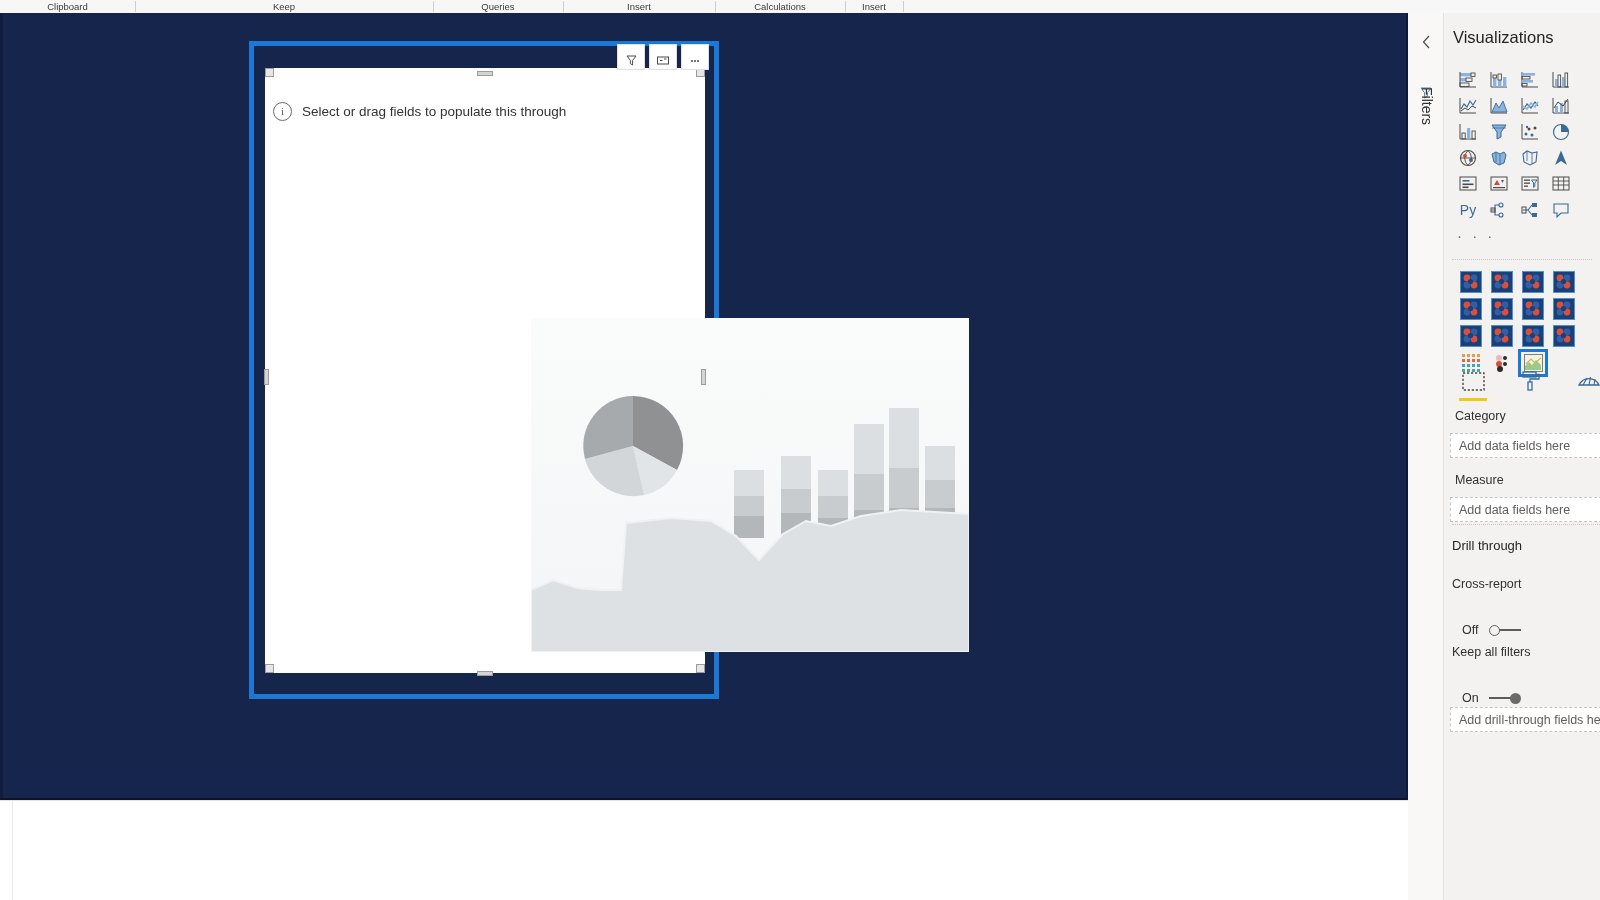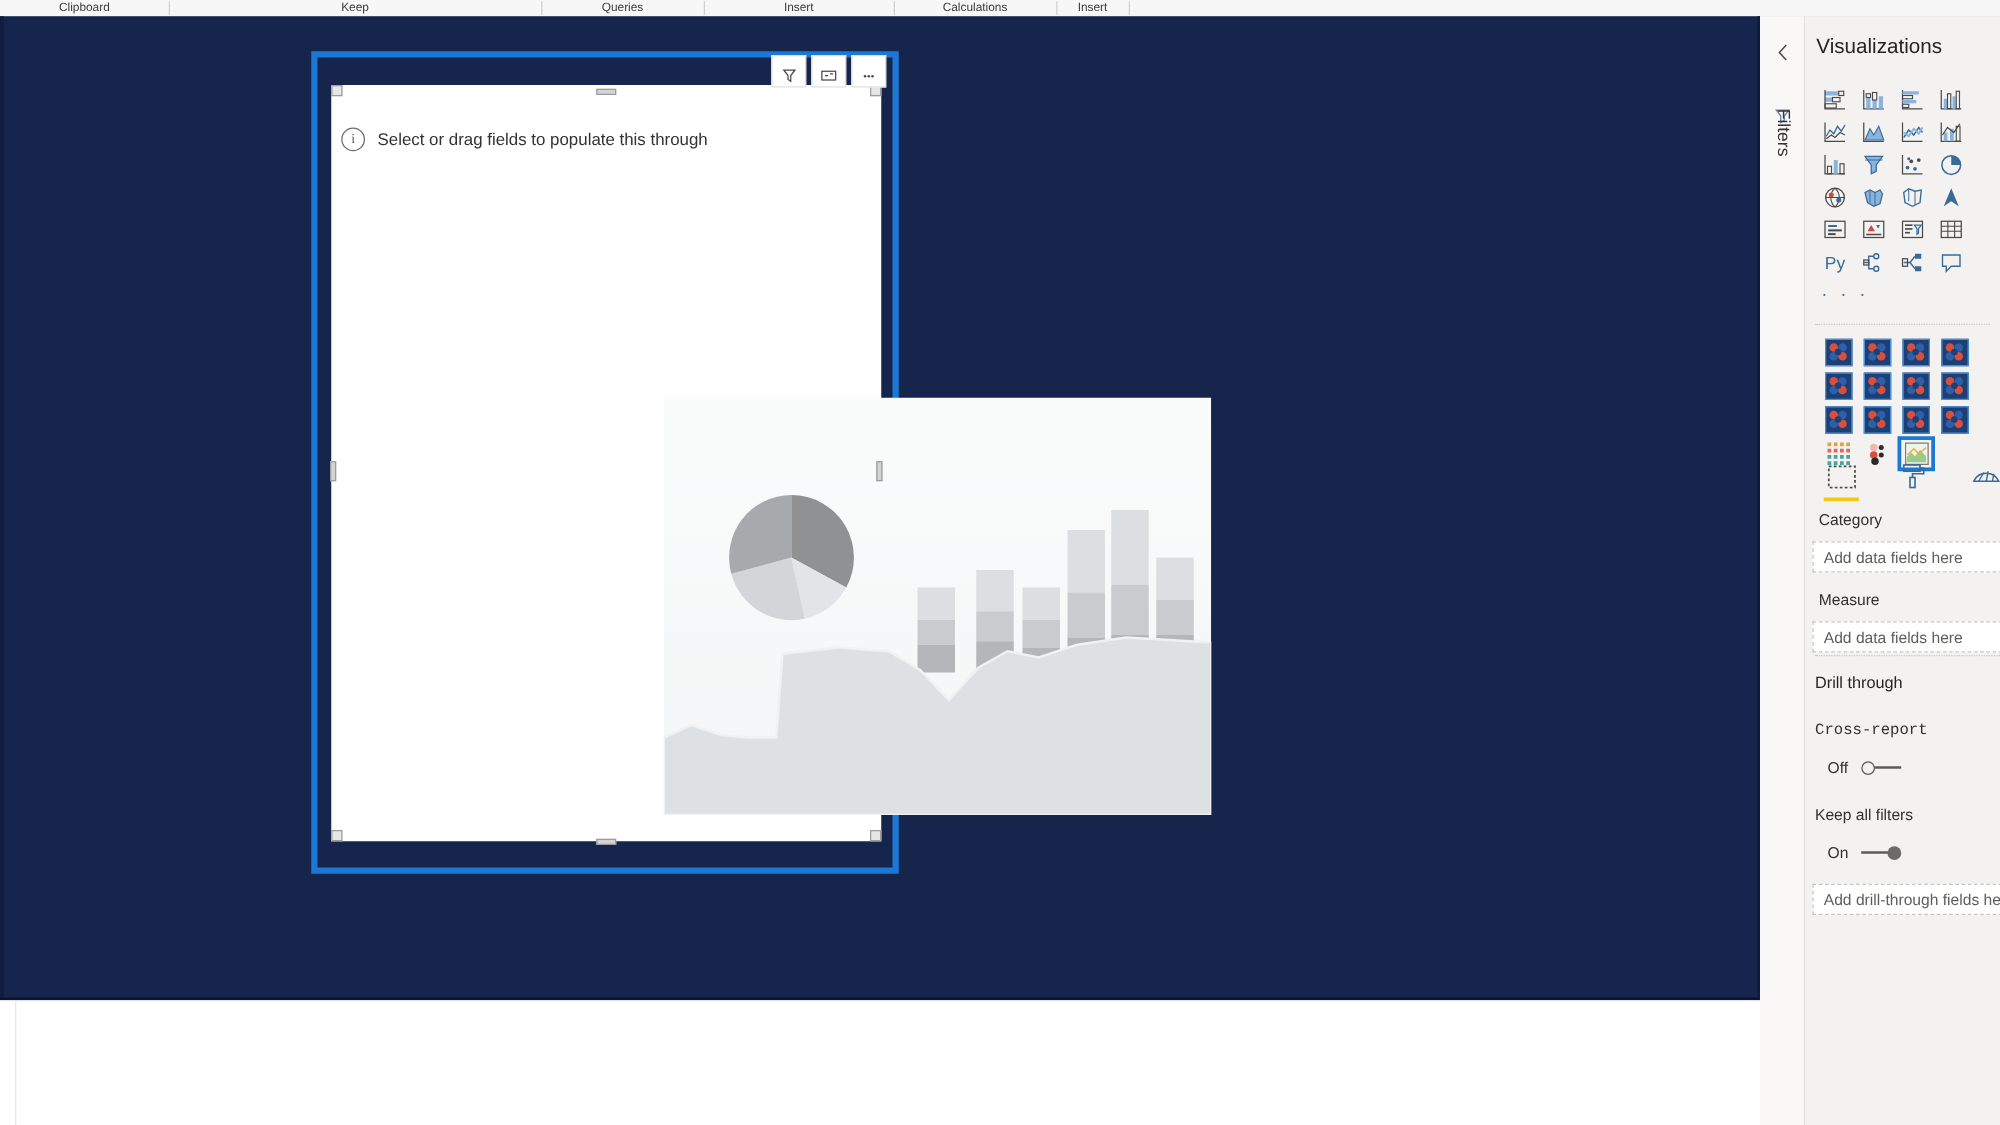--- a/index.html
+++ b/index.html
@@ -348,20 +348,21 @@
     left: 1452px; top: 538px;
     font-size: 13px;
     color: #252423;
   }
 
   .toggle-row {
     position: absolute;
     display: flex;
     align-items: center;
     gap: 7px;
+    margin-top: 16px;
   }
   .toggle-state {
     font-size: 12.5px;
     color: #323130;
     min-width: 20px;
   }
   .toggle-track {
     position: relative;
     width: 32px; height: 11px;
     display: flex;
@@ -898,21 +899,21 @@
   <div class="well-label" style="left:1455px; top:409px;">Category</div>
   <div class="well-box" style="left:1450px; top:433px; width:152px;">Add data fields here</div>
 
   <div class="well-label" style="left:1455px; top:473px;">Measure</div>
   <div class="well-box" style="left:1450px; top:497px; width:152px;">Add data fields here</div>
 
   <div class="viz-sep2"></div>
 
   <div class="drill-title">Drill through</div>
 
-  <div class="well-label" style="left:1452px; top:577px;font-family:Liberation Mono, monospace;">Cross-report</div>
+  <div class="well-label" style="left:1452px; top:577px;">Cross-report</div>
   <div class="toggle-row" style="left:1462px; top:607px;">
     <span class="toggle-state">Off</span>
     <span class="toggle-track">
       <span class="line"></span>
         <span class="knob-off"></span>
     </span>
   </div>
 
   <div class="well-label" style="left:1452px; top:645px;">Keep all filters</div>
   <div class="toggle-row" style="left:1462px; top:675px;">

